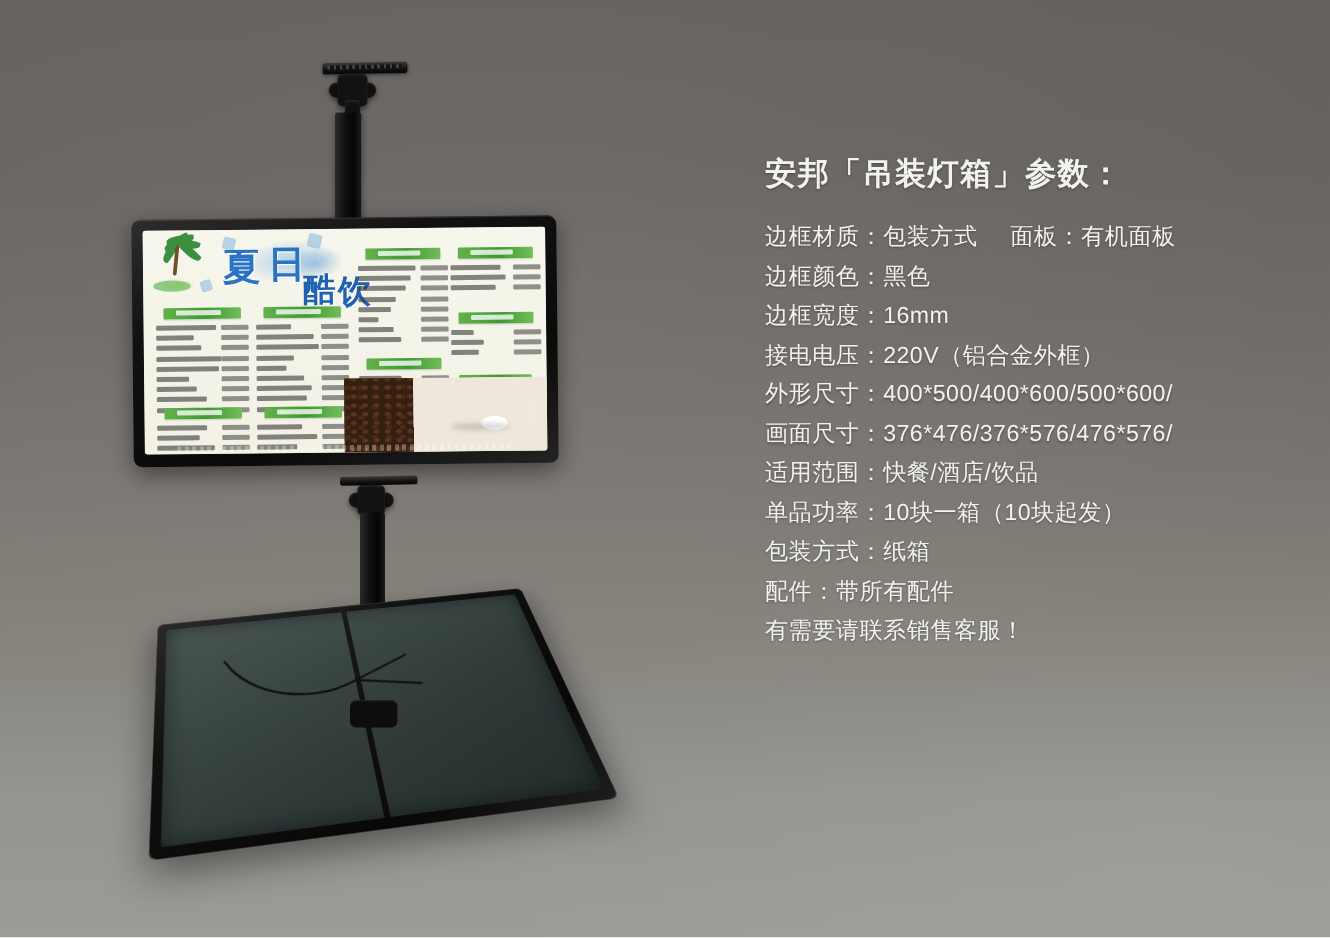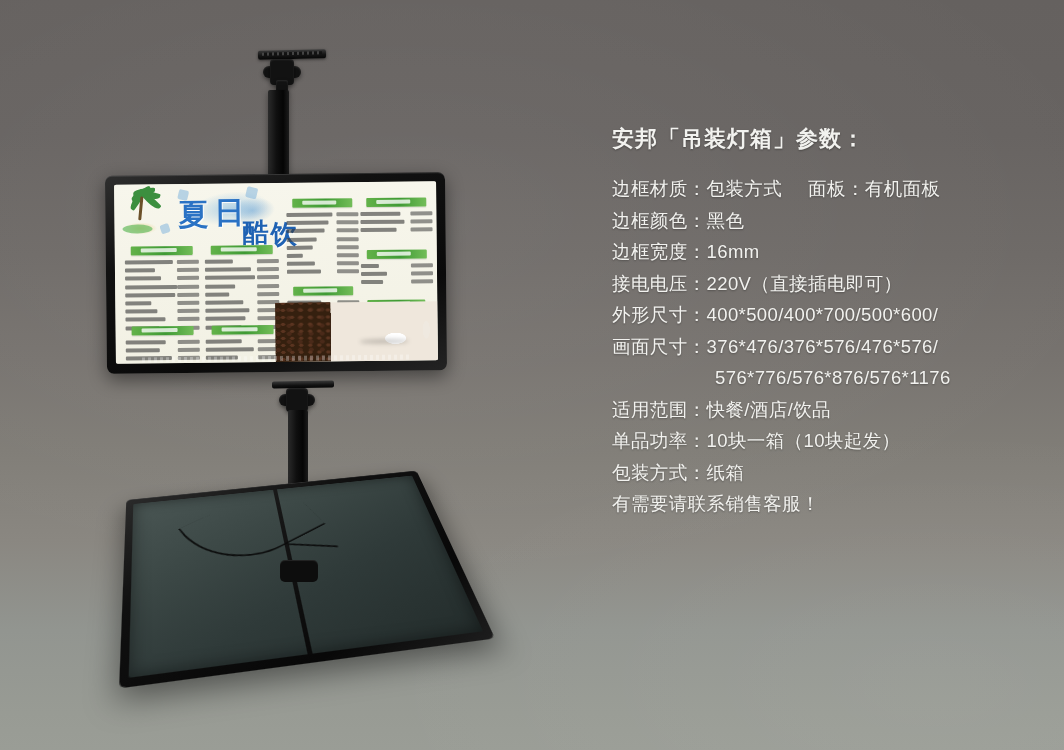--- a/index.html
+++ b/index.html
@@ -27,21 +27,21 @@
                radial-gradient(90% 60% at 88% 92%, rgba(255,255,255,.05), rgba(0,0,0,0) 60%);
     pointer-events:none;
   }
 
   
   .spec{
     position:absolute;left:612px;top:124px;width:444px;
     color:#f2f2ef;
   }
   .spec-title{
-    font-size:22px;line-height:30px;font-weight:600;
+    font-size:25px;line-height:30px;font-weight:600;
     letter-spacing:1px;margin:0 0 19px 0;
     text-shadow:0 1px 2px rgba(0,0,0,.33);
     white-space:nowrap;
   }
   .spec-line{
     font-size:18.5px;line-height:31.5px;
     letter-spacing:.4px;white-space:nowrap;
     text-shadow:0 1px 2px rgba(0,0,0,.30);
   }
   .spec-line .gap{display:inline-block;width:26px;}
@@ -531,42 +531,44 @@
 
     <div class="spec-line">
       <span>边框颜色：</span><span>黑色</span>
     </div>
 
     <div class="spec-line">
       <span>边框宽度：</span><span>16mm</span>
     </div>
 
     <div class="spec-line">
-      <span>接电电压：</span><span>220V（直接插电即可）</span>
-    </div>
-
-    <div class="spec-line">
-      <span>外形尺寸：</span><span>400*500/400*700/500*600/</span>
+      <span>接电电压：</span><span>220V（铝合金外框）</span>
+    </div>
+
+    <div class="spec-line">
+      <span>外形尺寸：</span><span>400*500/400*600/500*600/</span>
     </div>
 
     <div class="spec-line">
       <span>画面尺寸：</span><span>376*476/376*576/476*576/</span>
     </div>
-    <div class="spec-line cont">576*776/576*876/576*1176</div>
 
 
     <div class="spec-line">
       <span>适用范围：</span><span>快餐/酒店/饮品</span>
     </div>
 
     <div class="spec-line">
       <span>单品功率：</span><span>10块一箱（10块起发）</span>
     </div>
 
     <div class="spec-line">
       <span>包装方式：</span><span>纸箱</span>
     </div>
 
+    <div class="spec-line">
+      <span>配件：</span><span>带所有配件</span>
+    </div>
 
     <div class="spec-line">有需要请联系销售客服！</div>
   </div>
 
 </div>
 
 </body></html>

